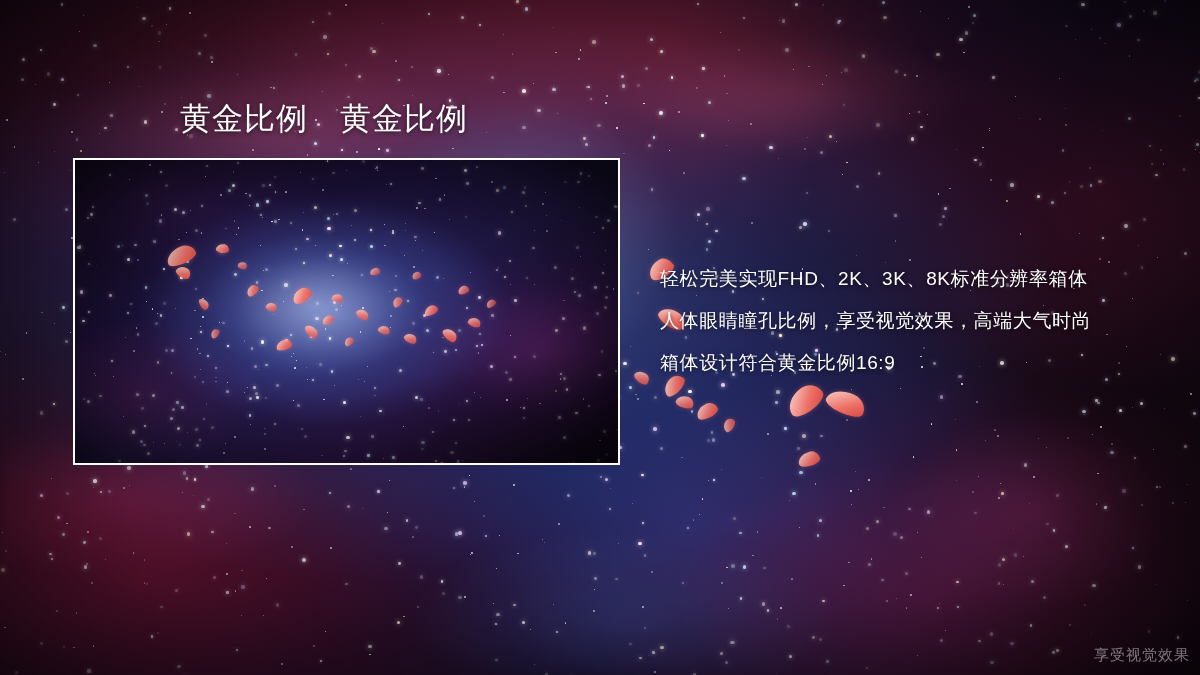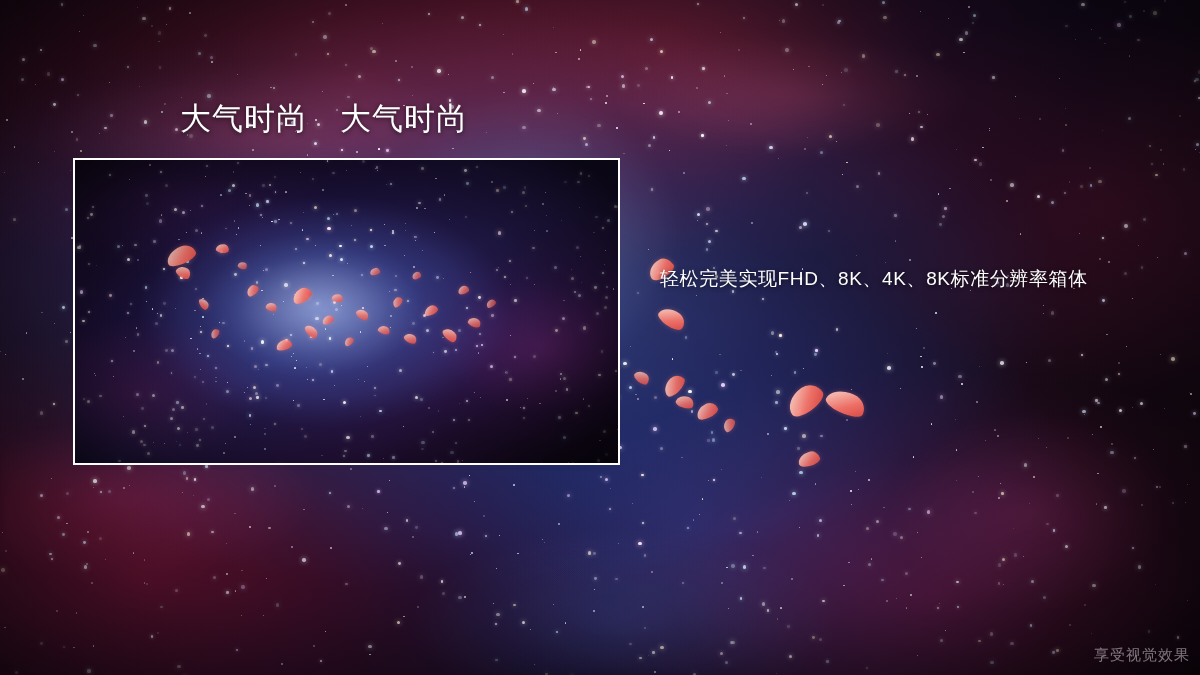--- a/index.html
+++ b/index.html
@@ -1508,21 +1508,23 @@
         <span class="petal" style="left:393px;top:158px;width:13px;height:9px;opacity:0.82;transform:rotate(25deg);"></span>
         <span class="petal" style="left:411px;top:140px;width:10px;height:7px;opacity:0.76;transform:rotate(-30deg);"></span>
         <span class="petal" style="left:123px;top:140px;width:12px;height:8px;opacity:0.8;transform:rotate(60deg);"></span>
         <span class="petal" style="left:135px;top:170px;width:10px;height:7px;opacity:0.75;transform:rotate(-50deg);"></span>
         <span class="petal" style="left:163px;top:102px;width:9px;height:7px;opacity:0.72;transform:rotate(20deg);"></span>
         <span class="petal" style="left:337px;top:112px;width:9px;height:7px;opacity:0.72;transform:rotate(-20deg);"></span>
       </div>
     <div class="panel-vig"></div>
   </div>
 
-  <div class="title">大气时尚　大气时尚</div>
+  <div class="title">黄金比例　黄金比例</div>
 
   <div class="body-text">
-    <div class="body-line">轻松完美实现FHD、8K、4K、8K标准分辨率箱体</div>
+    <div class="body-line">轻松完美实现FHD、2K、3K、8K标准分辨率箱体</div>
+    <div class="body-line">人体眼睛瞳孔比例，享受视觉效果，高端大气时尚</div>
+    <div class="body-line">箱体设计符合黄金比例16:9</div>
   </div>
 
   <div class="watermark">享受视觉效果</div>
 
 </div>
 
 </body></html>

